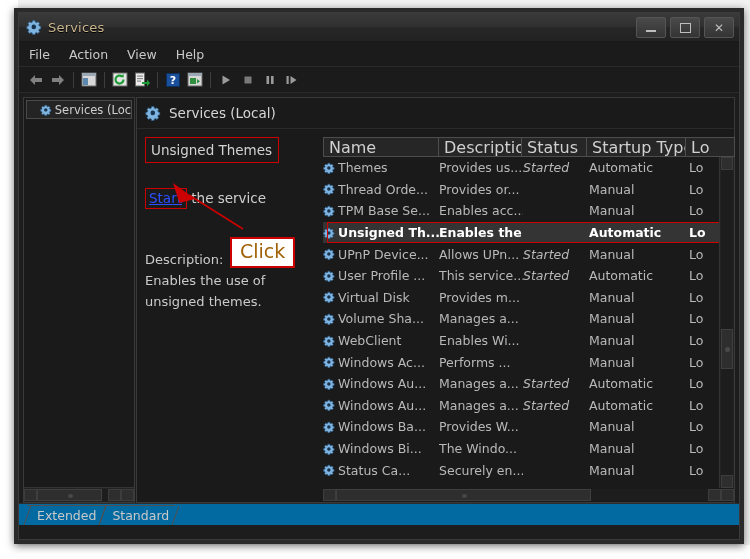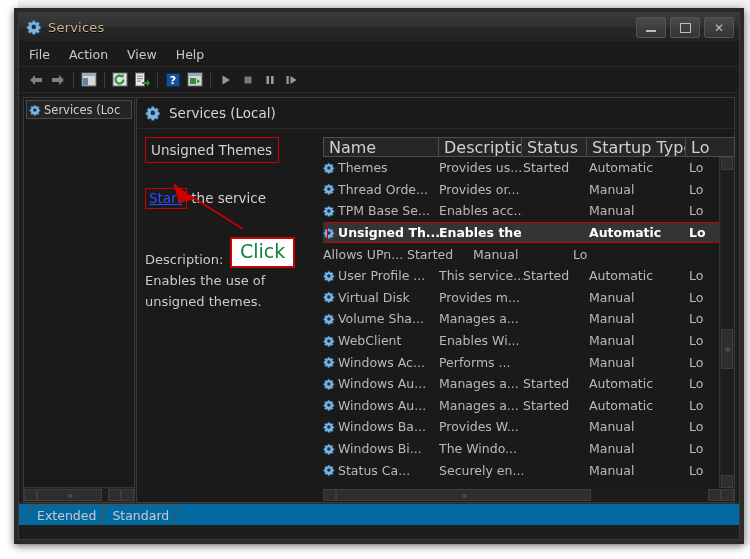--- a/index.html
+++ b/index.html
@@ -70,21 +70,21 @@
 
   
   .body{flex:1 1 auto;display:flex;background:#1d1d1d;min-height:0;padding:4px 4px 0 4px;box-sizing:border-box;}
   .lpane{
     width:110px;flex:0 0 110px;
     background:#1a1a1a;border:1px solid #3a3a3a;
     display:flex;flex-direction:column;position:relative;
   }
   .tree-node{
     margin:2px;height:17px;display:flex;align-items:center;
-    border:1px solid #4a4a4a;background:#242424;padding-left:2px;
+    border:1px solid #4a4a4a;background:#242424;padding-left:13px;
     overflow:hidden;white-space:nowrap;
   }
   .tree-node .lbl{font-size:11.5px;color:#cfcfcf;margin-left:3px;}
   .lpane-fill{flex:1 1 auto;}
   .hscroll{
     height:14px;flex:0 0 14px;background:#232323;border-top:1px solid #343434;
     display:flex;align-items:center;
   }
   .sb-arrow{width:13px;height:12px;background:#2e2e2e;border:1px solid #3d3d3d;box-sizing:border-box;flex:0 0 13px;}
   .sb-track{flex:1 1 auto;height:12px;background:#1d1d1d;position:relative;}
@@ -112,21 +112,21 @@
   .svc-title{font-size:13.5px;color:#d2d2d2;line-height:18px;}
   .box-red{border:1.5px solid #cc0000;display:inline-block;padding:2px 6px 3px 5px;box-sizing:border-box;}
   .link-row{margin-top:25px;font-size:13.5px;color:#cfcfcf;white-space:nowrap;}
   .startlink{color:#2a50ff;text-decoration:underline;}
   .start-wrap{border:1.5px solid #cc0000;display:inline-block;padding:1px 4px 2px 3px;box-sizing:border-box;}
   .desc{margin-top:40px;font-size:13px;color:#cbcbcb;line-height:21px;}
 
   .clickbadge{
     position:absolute;left:93px;top:108px;
     background:#ffffff;border:2px solid #cc0000;
-    color:#15803d;font-size:19px;line-height:19px;
+    color:#a16207;font-size:19px;line-height:19px;
     padding:3px 8px 5px 8px;font-weight:400;
     z-index:20;
   }
   .arrow-svg{position:absolute;left:18px;top:48px;z-index:19;}
 
   
   .thead{display:flex;height:20px;flex:0 0 20px;padding-left:6px;box-sizing:border-box;}
   .th{
     background:#262626;border:1px solid #4d4d4d;box-sizing:border-box;
     font-size:16px;color:#d0d0d0;display:flex;align-items:center;padding-left:5px;
@@ -137,21 +137,21 @@
   .th.c-stat{width:66px;flex:0 0 66px;}
   .th.c-start{width:100px;flex:0 0 100px;}
   .th.c-logon{flex:1 1 auto;}
 
   .tbodywrap{flex:1 1 auto;display:flex;min-height:0;}
   .tbody{flex:1 1 auto;padding-left:6px;box-sizing:border-box;overflow:hidden;min-width:0;}
   .tr{display:flex;height:21.6px;align-items:center;font-size:12.5px;color:#b9b9b9;position:relative;white-space:nowrap;}
   .tr .cell{overflow:hidden;white-space:nowrap;display:flex;align-items:center;}
   .cell.c-name{width:116px;flex:0 0 116px;}
   .cell.c-desc{width:84px;flex:0 0 84px;}
-  .cell.c-stat{width:66px;flex:0 0 66px;}
+  .cell.c-stat{width:66px;flex:0 0 66px;font-style:italic;}
   .cell.c-start{width:100px;flex:0 0 100px;}
   .cell.c-logon{flex:1 1 auto;}
   .gear{width:12px;height:12px;flex:0 0 12px;margin-right:3px;}
   .tr.sel{background:#343434;color:#ffffff;font-weight:bold;}
   .tr.sel .cell{color:#ffffff;}
   .selbox{
     position:absolute;left:4px;right:-6px;top:0;height:21.6px;
     border:1.5px solid #cc0000;box-sizing:border-box;pointer-events:none;z-index:10;
   }
 
@@ -432,20 +432,29 @@
                     </svg>
                     <span>Unsigned Th...</span>
                   </div>
                   <div class="cell c-desc">Enables the...</div>
                   <div class="cell c-stat"></div>
                   <div class="cell c-start">Automatic</div>
                   <div class="cell c-logon">Lo</div>
                   <div class="selbox"></div>
                 </div>
                 <div class="tr">
+                  <div class="cell c-name">
+                    <svg class="gear" viewBox="0 0 16 16">
+                      <g fill="#7fb3e0" stroke="#2c5d88" stroke-width="0.9">
+                        <path d="M6.6 1.6h2.4l.3 1.5 1.3.55 1.3-.85 1.7 1.7-.85 1.3.55 1.3 1.5.3v2.4l-1.5.3-.55 1.3.85 1.3-1.7 1.7-1.3-.85-1.3.55-.3 1.5H6.6l-.3-1.5-1.3-.55-1.3.85-1.7-1.7.85-1.3-.55-1.3-1.5-.3V7.4l1.5-.3.55-1.3-.85-1.3 1.7-1.7 1.3.85 1.3-.55z"></path>
+                      </g>
+                      <circle cx="7.8" cy="7.9" r="2.3" fill="#16344f"></circle>
+                    </svg>
+                    <span>UPnP Device...</span>
+                  </div>
                   <div class="cell c-desc">Allows UPn...</div>
                   <div class="cell c-stat">Started</div>
                   <div class="cell c-start">Manual</div>
                   <div class="cell c-logon">Lo</div>
                 </div>
                 <div class="tr">
                   <div class="cell c-name">
                     <svg class="gear" viewBox="0 0 16 16">
                       <g fill="#7fb3e0" stroke="#2c5d88" stroke-width="0.9">
                         <path d="M6.6 1.6h2.4l.3 1.5 1.3.55 1.3-.85 1.7 1.7-.85 1.3.55 1.3 1.5.3v2.4l-1.5.3-.55 1.3.85 1.3-1.7 1.7-1.3-.85-1.3.55-.3 1.5H6.6l-.3-1.5-1.3-.55-1.3.85-1.7-1.7.85-1.3-.55-1.3-1.5-.3V7.4l1.5-.3.55-1.3-.85-1.3 1.7-1.7 1.3.85 1.3-.55z"></path>

